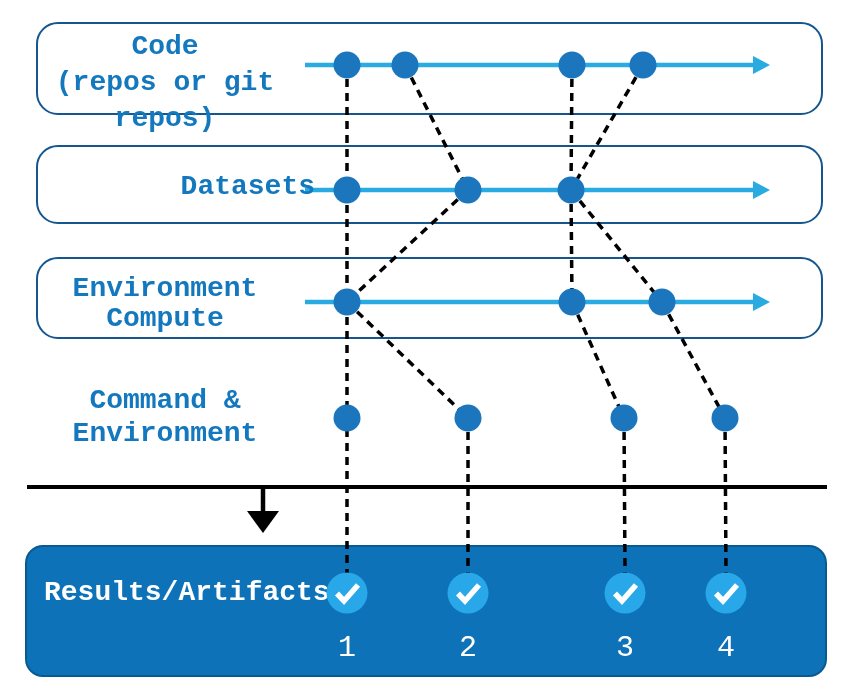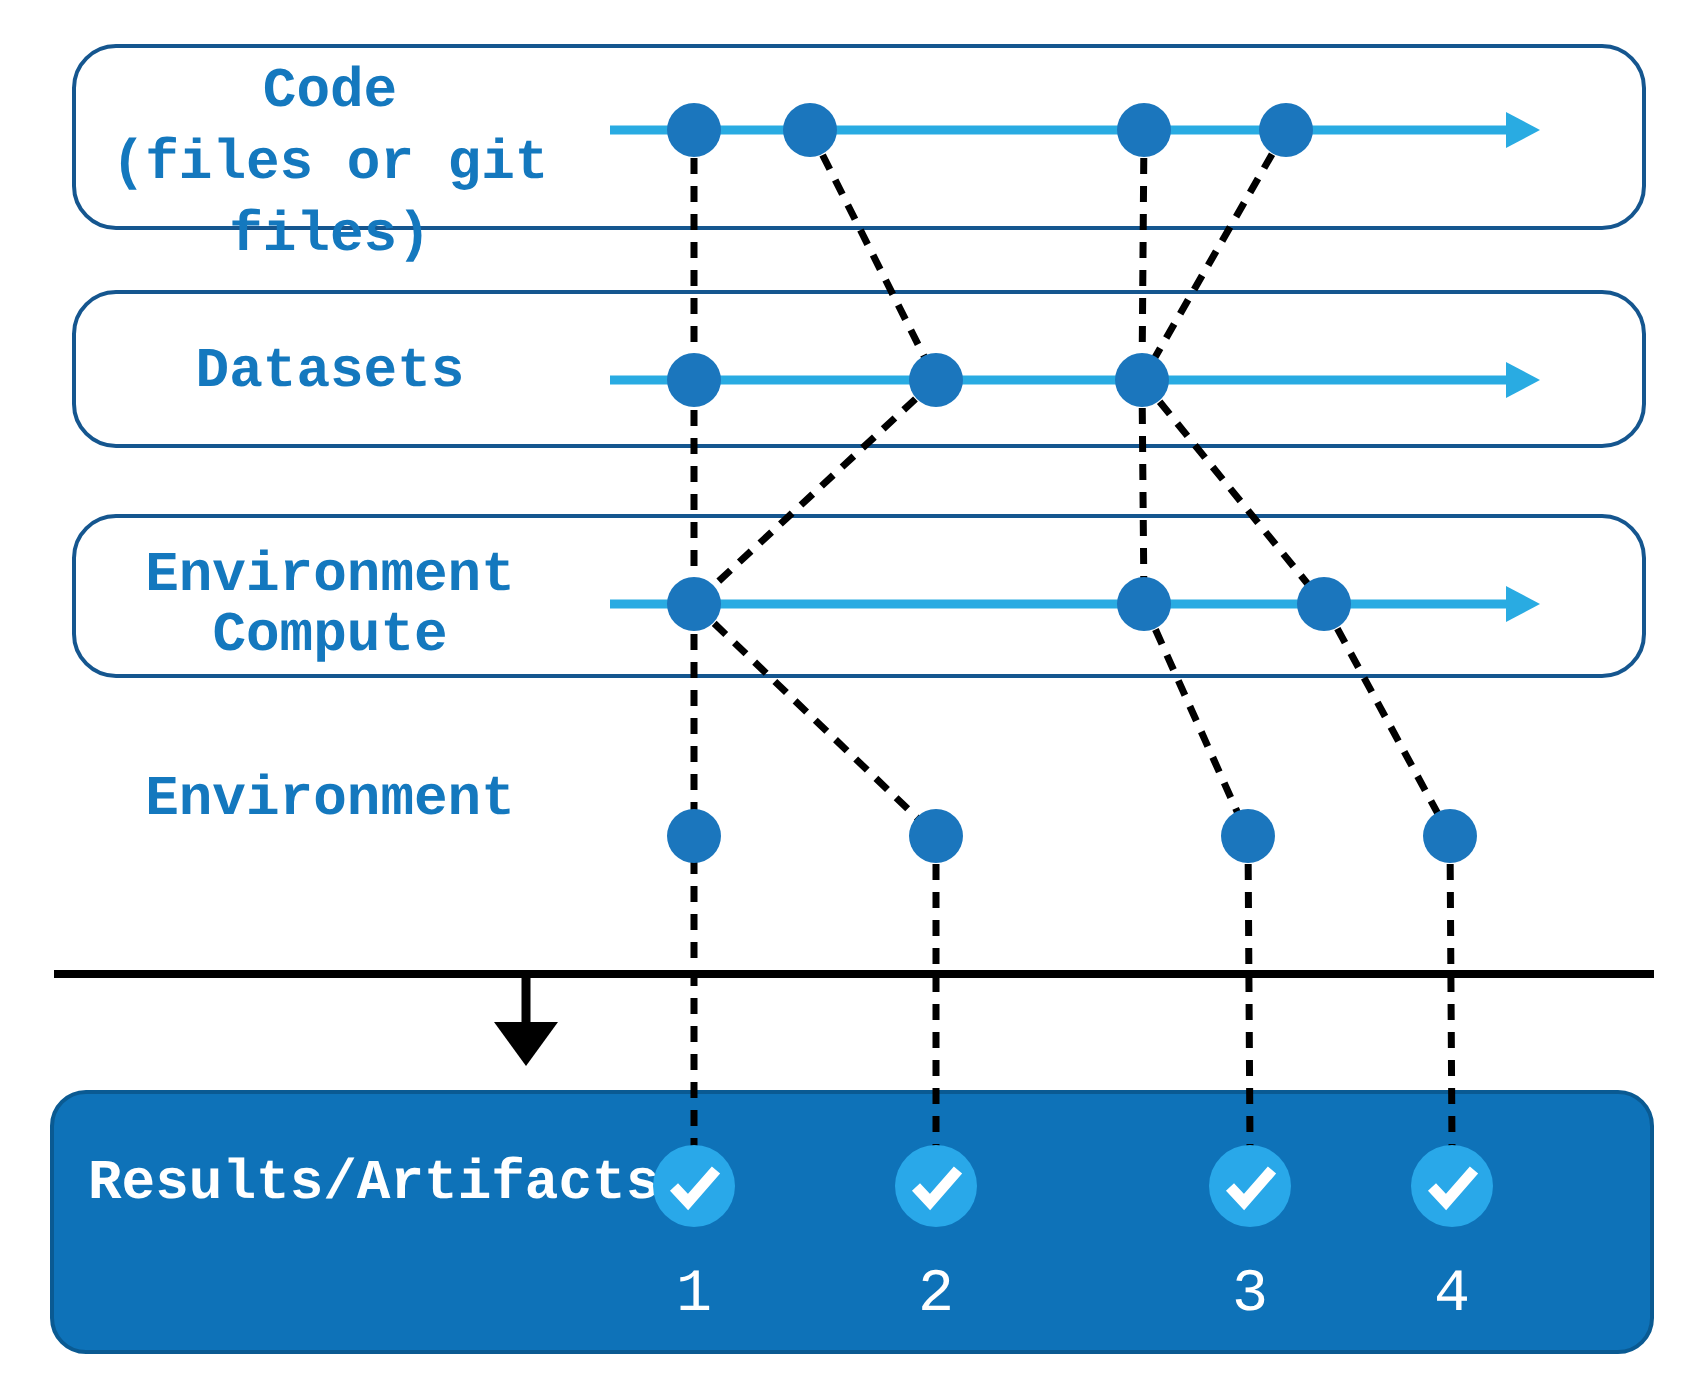--- a/index.html
+++ b/index.html
@@ -24,21 +24,21 @@
     box-sizing:border-box;
   }
   #code-box{top:22px;height:93px;}
   #datasets-box{top:145px;height:79px;}
   #compute-box{top:257px;height:82px;}
   .lane-label{
     position:absolute;left:15px;width:300px;text-align:center;
     color:var(--c-label);font-size:28px;font-weight:600;z-index:3;
   }
   #code-label{top:29px;line-height:36px;}
-  #datasets-label{top:169px;line-height:36px;}
+  #datasets-label{top:169px;line-height:36px;text-align:right;}
   #compute-label{top:274px;line-height:30px;}
   #command-label{top:384px;line-height:33px;}
   #results-box{
     position:absolute;left:25px;top:545px;width:802px;height:132px;
     background:var(--c-results-bg);border:2px solid var(--c-results-border);
     border-radius:18px;box-sizing:border-box;z-index:1;
   }
   #results-label{
     position:absolute;left:44px;top:576px;color:#ffffff;
     font-size:28px;font-weight:600;z-index:3;line-height:34px;
@@ -55,30 +55,31 @@
 
 <div class="canvas">
 
   <div class="lane-box" id="code-box"></div>
   <div class="lane-box" id="datasets-box"></div>
   <div class="lane-box" id="compute-box"></div>
   <div id="results-box"></div>
 
   <div class="lane-label" id="code-label">
     <div>Code</div>
-    <div>(files or git files)</div>
+    <div>(repos or git repos)</div>
   </div>
   <div class="lane-label" id="datasets-label">
     <div>Datasets</div>
   </div>
   <div class="lane-label" id="compute-label">
     <div>Environment</div>
     <div>Compute</div>
   </div>
   <div class="lane-label" id="command-label">
+    <div>Command &amp;</div>
     <div>Environment</div>
   </div>
 
   <div id="results-label">Results/Artifacts</div>
 
   <svg id="diagram-svg" width="850" height="698" viewBox="0 0 850 698">
       <line x1="347" y1="65" x2="347" y2="573" stroke="#000000" stroke-width="3.5" stroke-dasharray="8 6"></line>
       <line x1="405" y1="65" x2="468" y2="190" stroke="#000000" stroke-width="3.5" stroke-dasharray="8 6"></line>
       <line x1="468" y1="190" x2="347" y2="302" stroke="#000000" stroke-width="3.5" stroke-dasharray="8 6"></line>
       <line x1="347" y1="302" x2="468" y2="418" stroke="#000000" stroke-width="3.5" stroke-dasharray="8 6"></line>

